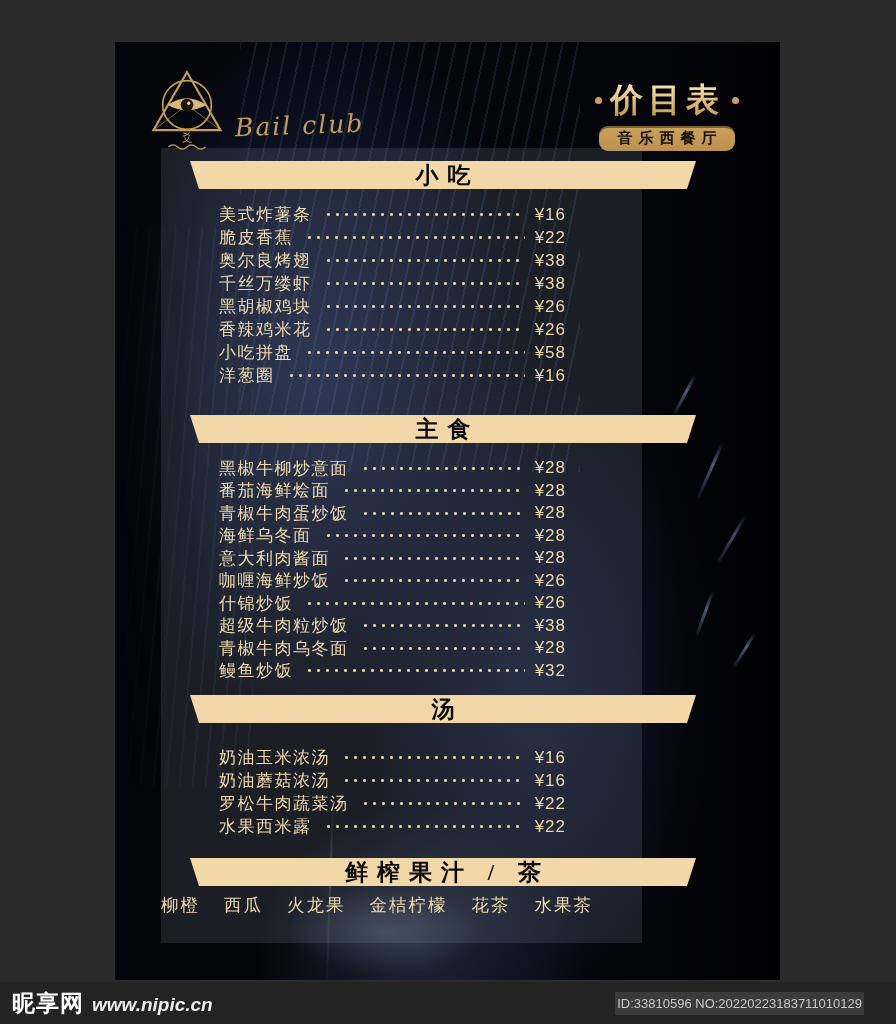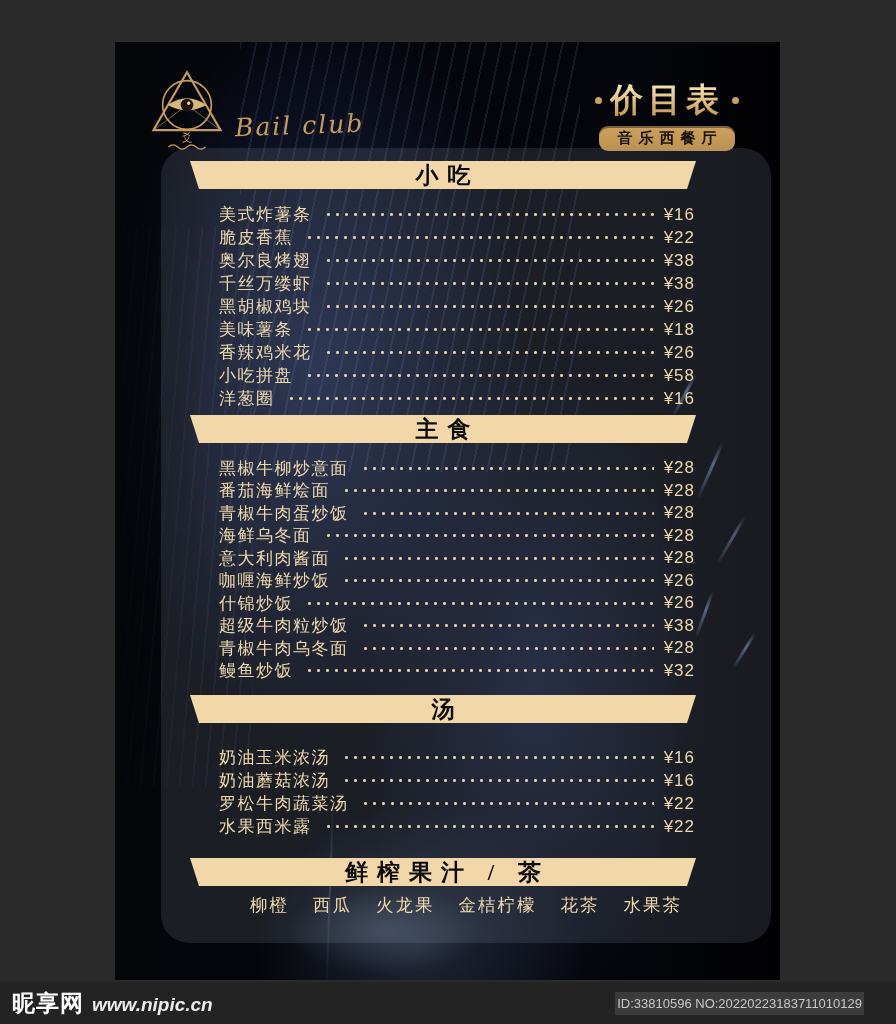--- a/index.html
+++ b/index.html
@@ -59,23 +59,22 @@
   .subtitle {
     margin-top:3px; height:25px; background:linear-gradient(180deg,#cda25e,#bb914d);
     color:#171007; font-size:15px; font-weight:bold; letter-spacing:6px; padding-left:6px;
     display:flex; align-items:center; justify-content:center;
     box-shadow:inset 0 2px 0 rgba(0,0,0,.4);
     border-radius:9px;
   }
 
   
   .panel {
-    position:absolute; left:46px; top:106px; width:610px; height:795px;
+    position:absolute; left:46px; top:106px; width:481px; height:795px;
     background:rgba(142,152,170,.17);
-    border-radius:28px;
   }
   .menu-section { position:absolute; left:0; width:100%; }
   .sec-0{top:13px;} .sec-1{top:267px;} .sec-2{top:547px;} .sec-3{top:710px;}
   .banner {
     margin-left:29px; width:506px; height:28px; background:#f2d8a8;
     clip-path:polygon(0 0, 100% 0, calc(100% - 9px) 100%, 9px 100%);
     display:flex; align-items:center; justify-content:center;
   }
   .banner-label {
     font-family:"Liberation Serif", serif; font-weight:900; font-size:23px; color:#0d0b08;
@@ -86,21 +85,21 @@
   .row { display:flex; align-items:center; height:23px; color:#eed9ad; font-size:17px; }
   .sec-1 .row { height:22.5px; }
   .iname { letter-spacing:1.5px; white-space:nowrap; }
   .leader {
     flex:1; align-self:stretch; margin:0 10px 0 12px;
     background-image:radial-gradient(circle, rgba(238,217,173,.95) 1.2px, rgba(0,0,0,0) 1.8px);
     background-size:9px 9px; background-repeat:repeat-x; background-position:0 center;
   }
   .iprice { white-space:nowrap; letter-spacing:1px; }
   .drinks {
-    margin-top:7px; display:flex; justify-content:center; gap:24px;
+    margin-top:7px; display:flex; justify-content:flex-start; gap:24px;
     color:#eed9ad; font-size:17.5px; letter-spacing:2px;
   }
 
   
   .footer {
     position:absolute; left:0; top:982px; width:896px; height:42px;
     background:#232323; display:flex; align-items:center;
   }
   .site { margin-left:12px; display:flex; align-items:baseline; }
   .site-logo { color:#ffffff; font-weight:bold; font-size:23px; letter-spacing:1px; }
@@ -180,25 +179,20 @@
     <span class="leader"></span>
     <span class="iprice">¥38</span>
   </div>
 
   <div class="row">
     <span class="iname">黑胡椒鸡块</span>
     <span class="leader"></span>
     <span class="iprice">¥26</span>
   </div>
 
-  <div class="row">
-    <span class="iname">美味薯条</span>
-    <span class="leader"></span>
-    <span class="iprice">¥18</span>
-  </div>
 
   <div class="row">
     <span class="iname">香辣鸡米花</span>
     <span class="leader"></span>
     <span class="iprice">¥26</span>
   </div>
 
   <div class="row">
     <span class="iname">小吃拼盘</span>
     <span class="leader"></span>

